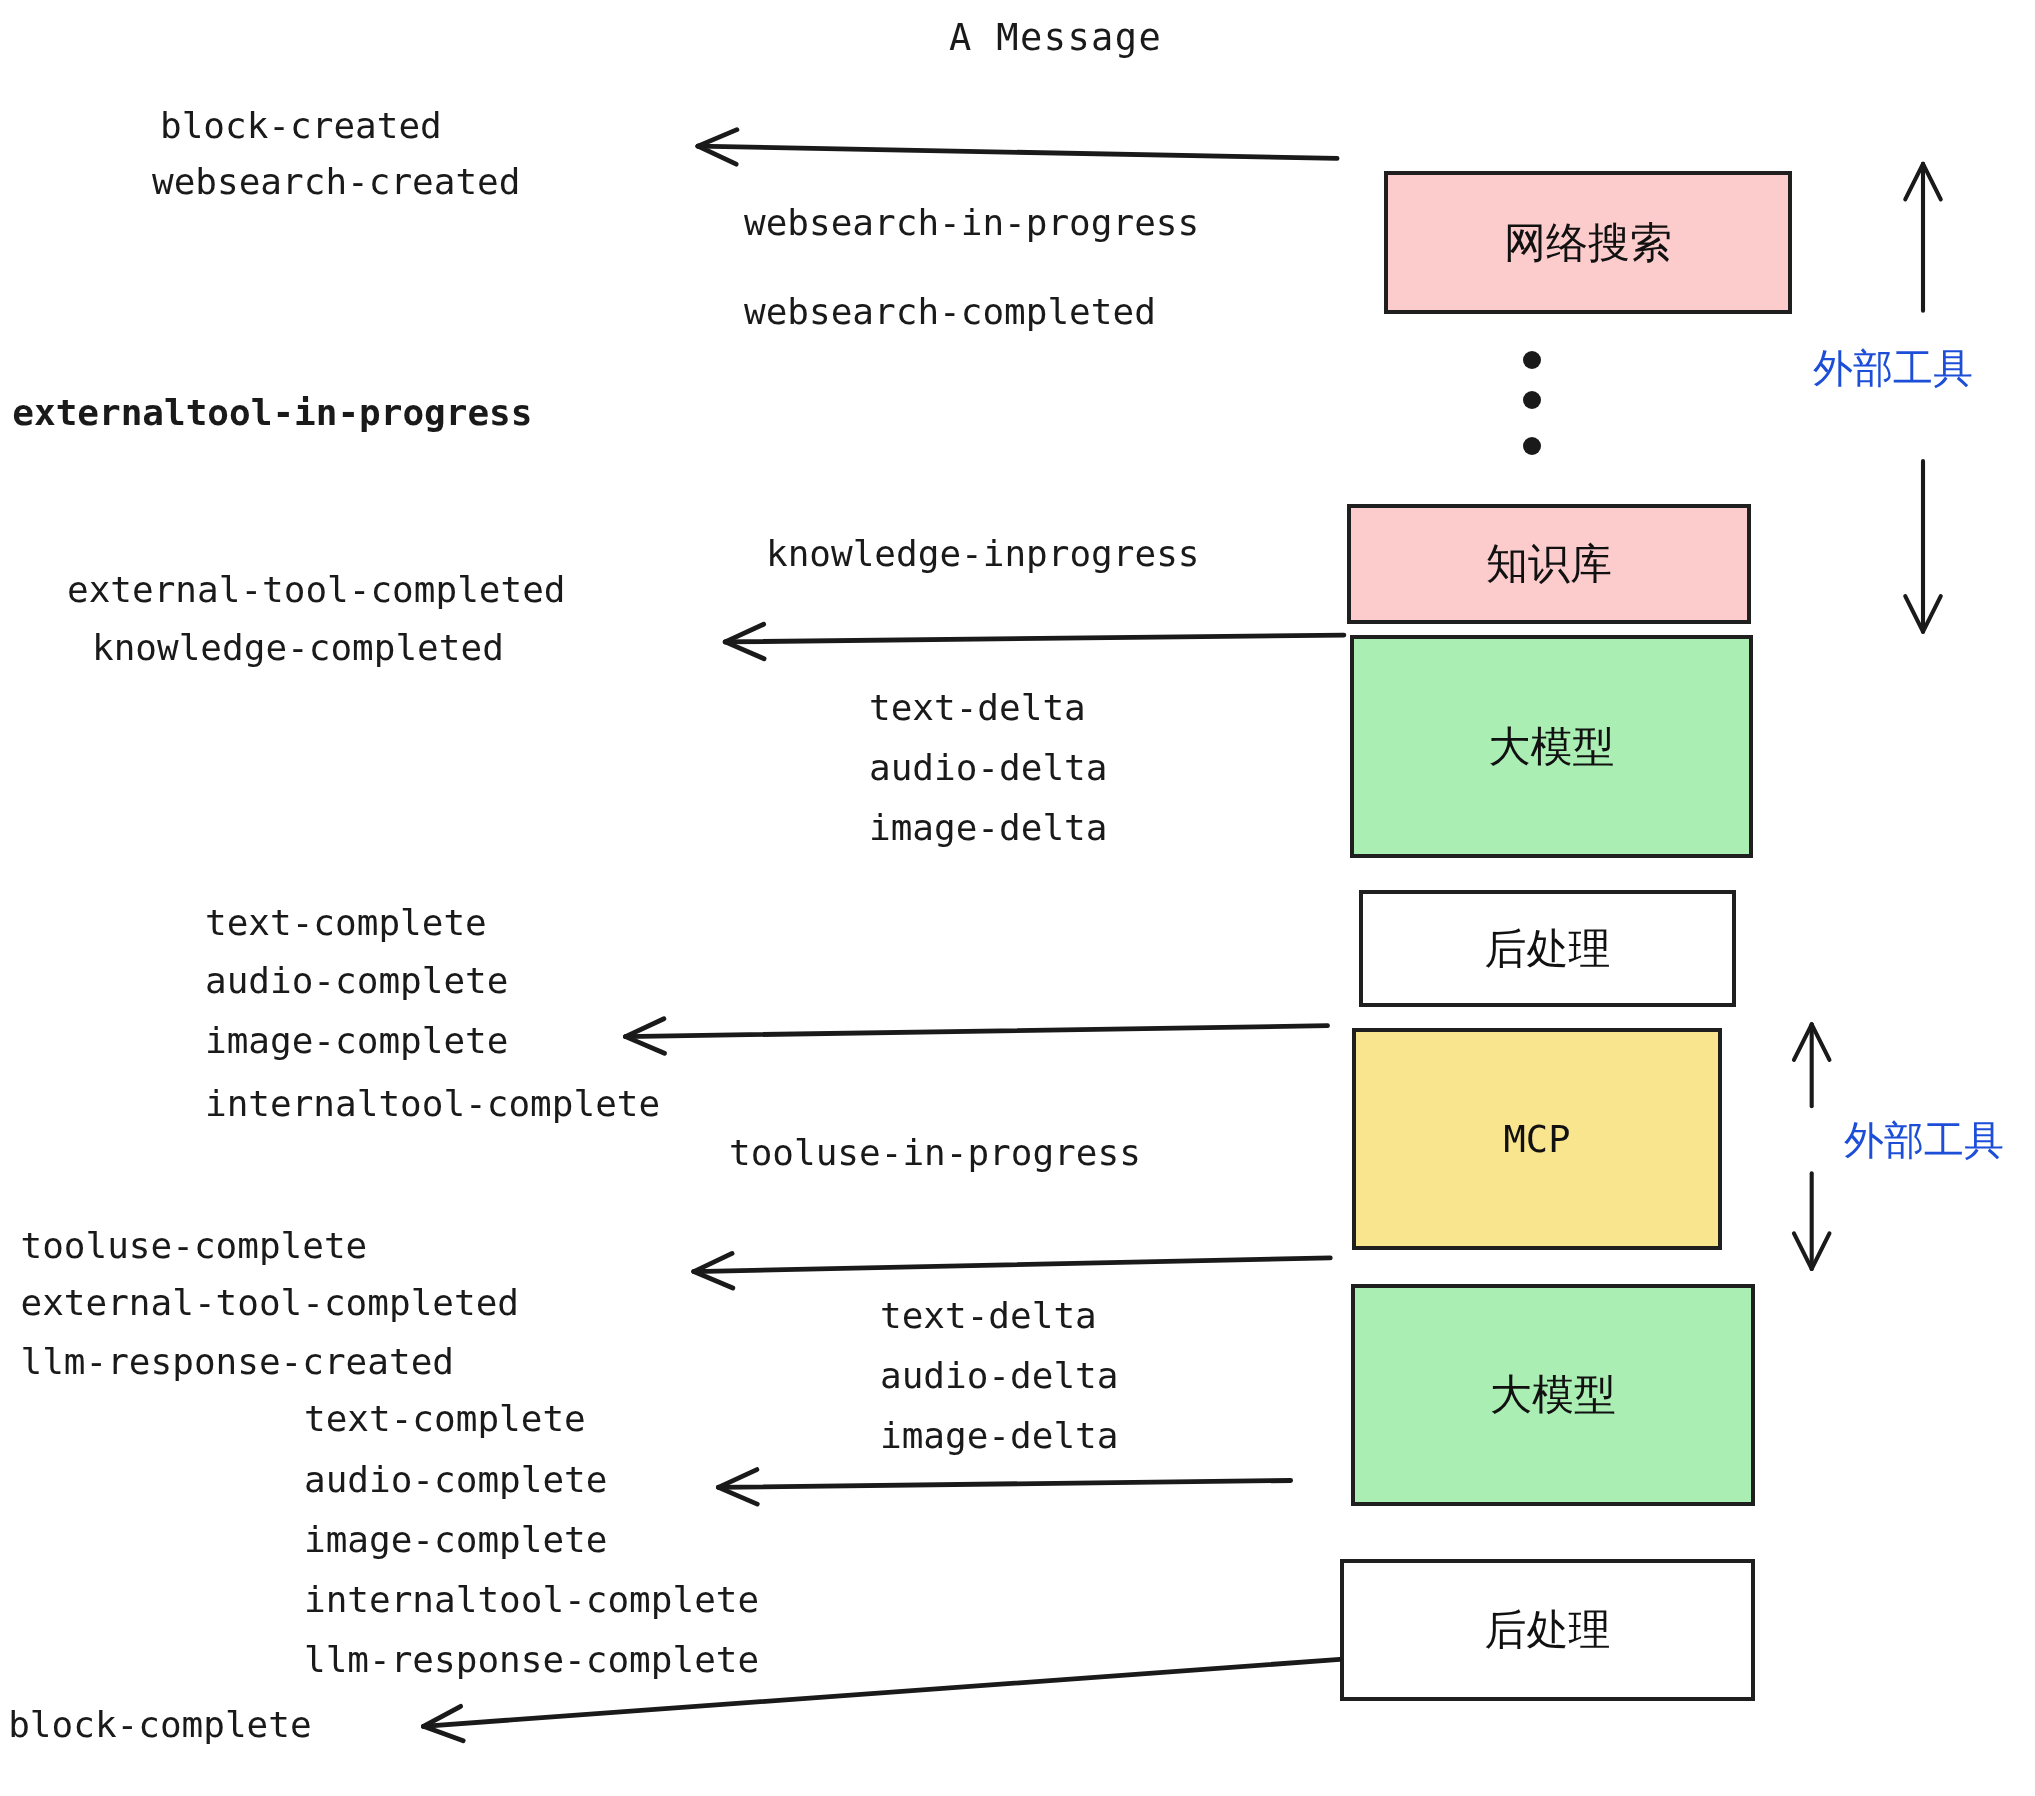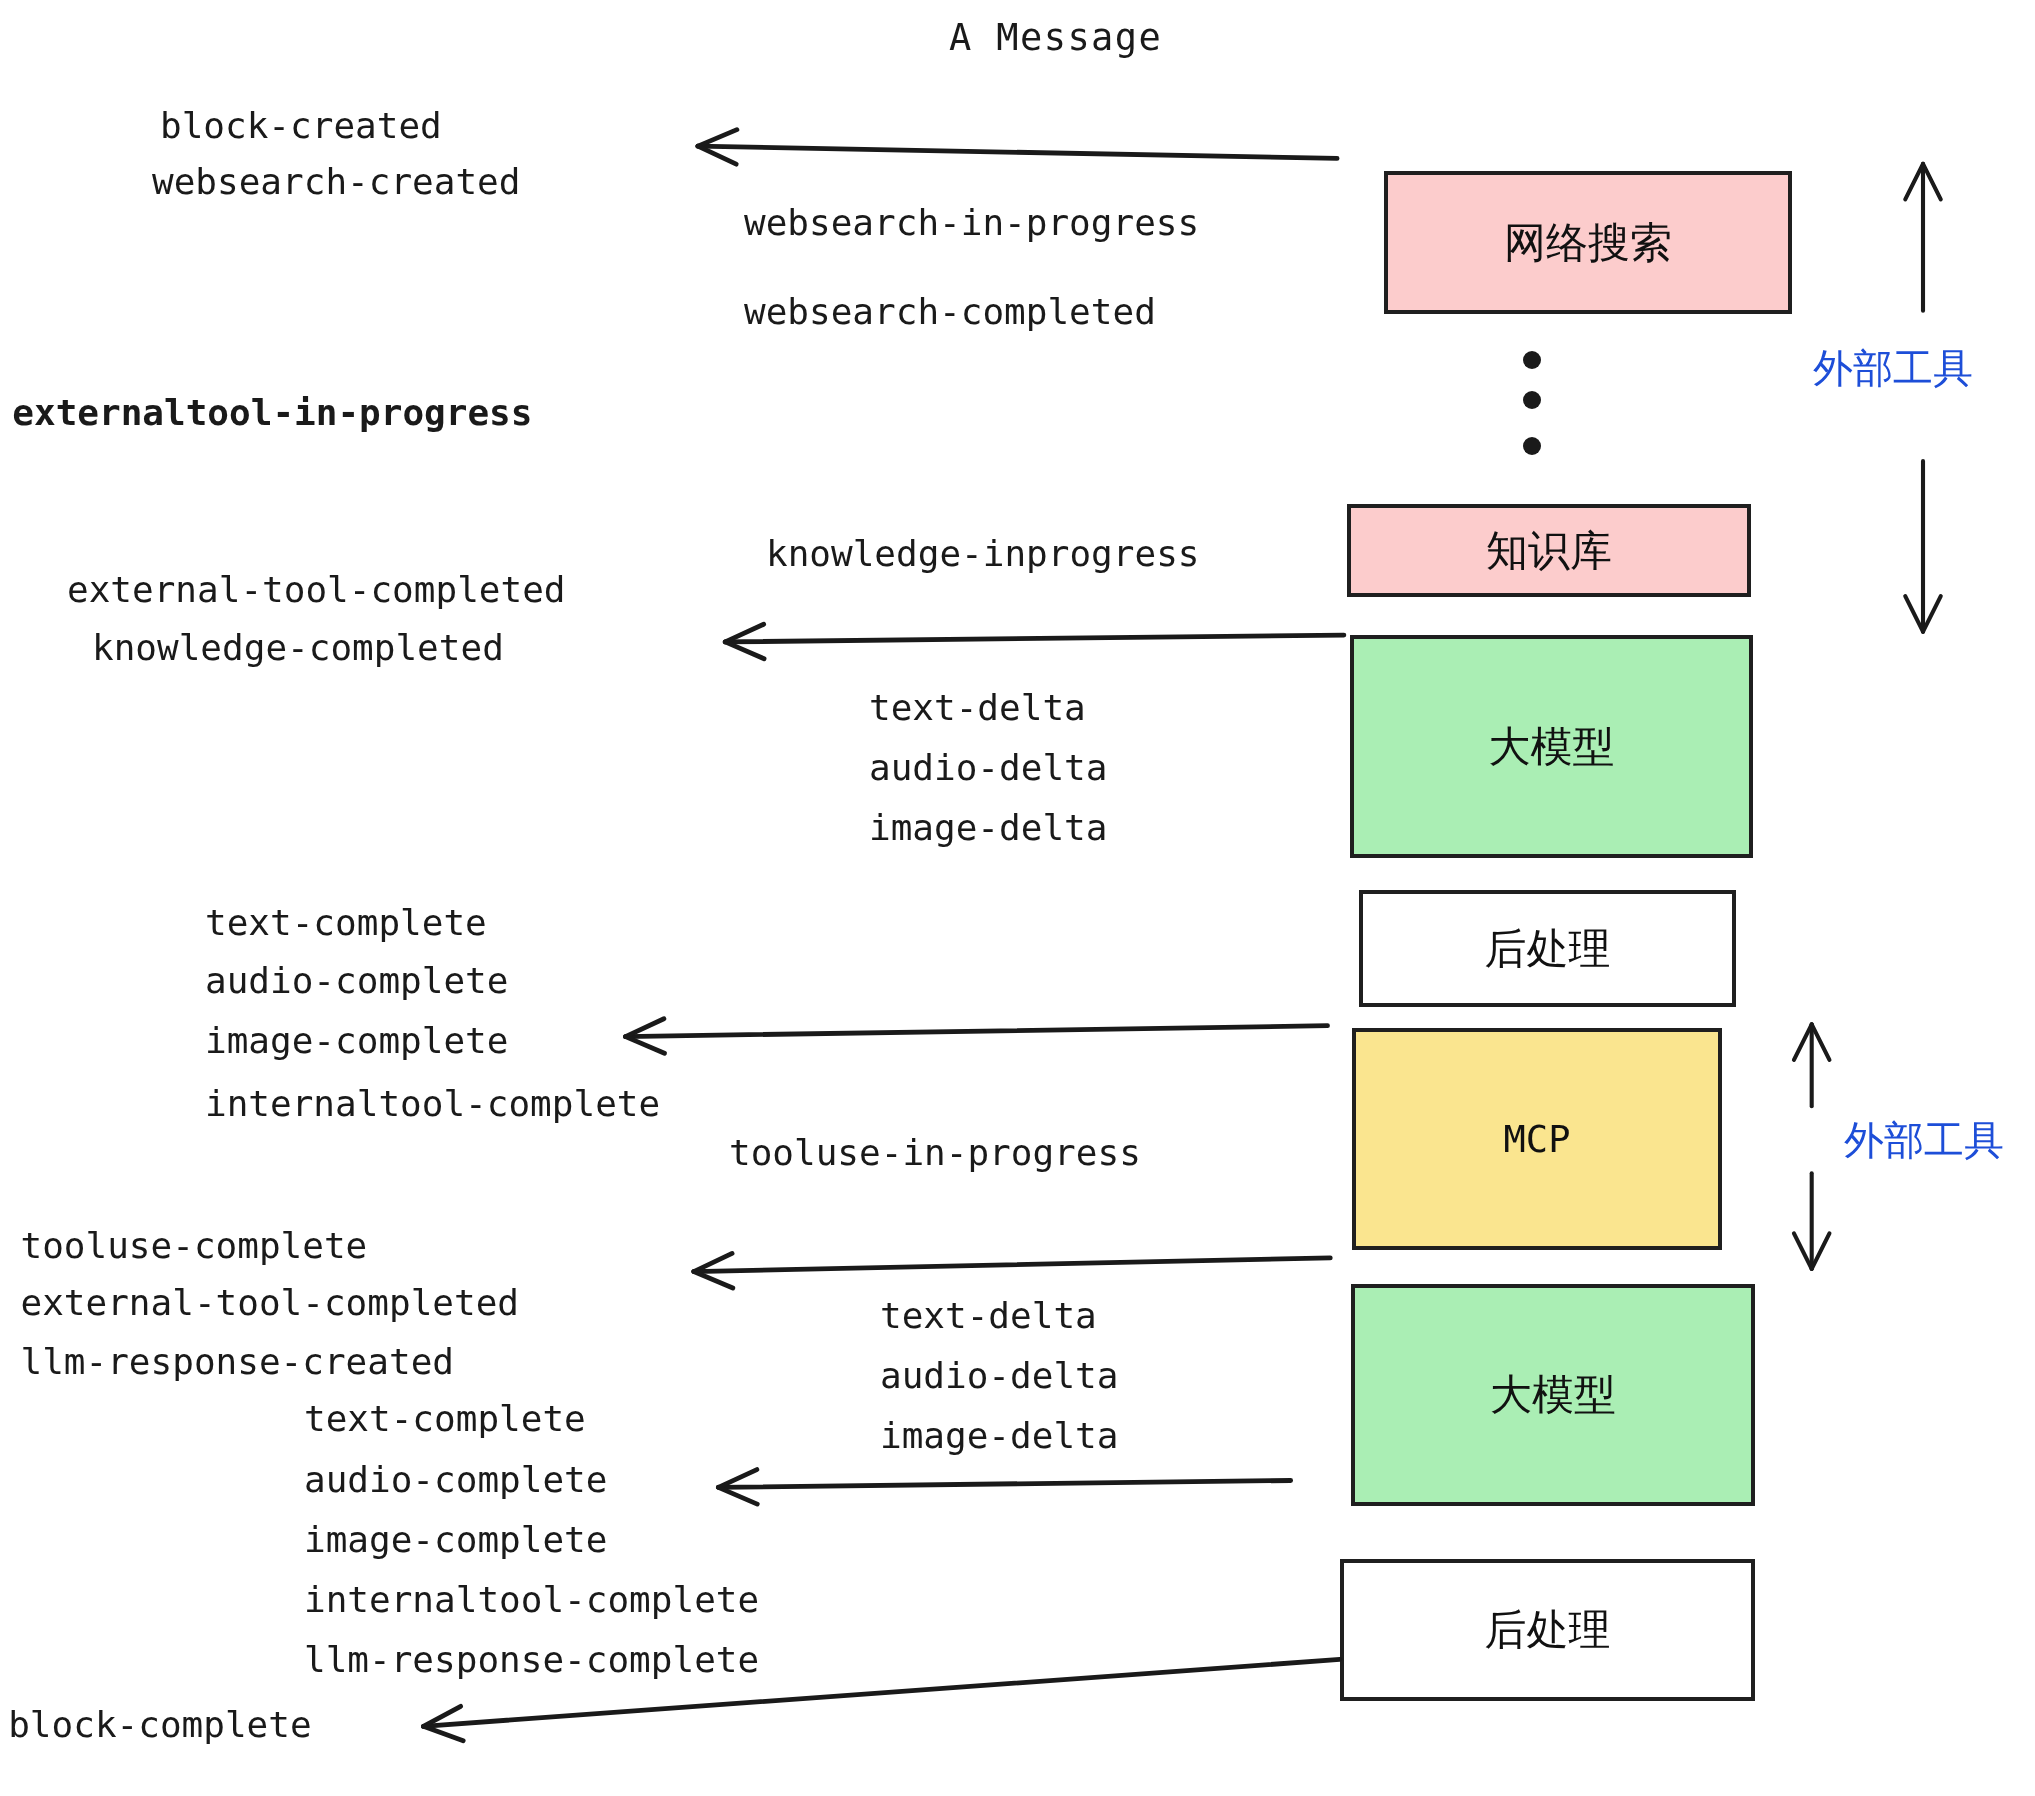--- a/index.html
+++ b/index.html
@@ -67,21 +67,21 @@
 <body>
 
 <div id="canvas">
 
   <div class="lbl title" id="diagram-title" style="left:949px; top:19px;">A Message</div>
 
   <div id="boxes-layer">
       <div class="box" style="left: 1343px; top: 171px; width: 408px; height: 143px; background: rgb(252, 204, 204); margin-left: 41px;">
         <span>网络搜索</span>
       </div>
-      <div class="box" style="left: 1347px; top: 504px; width: 404px; height: 93px; background: rgb(252, 204, 204);">
+      <div class="box" style="left: 1347px; top: 504px; width: 404px; height: 120px; background: rgb(252, 204, 204);">
         <span>知识库</span>
       </div>
       <div class="box" style="left: 1350px; top: 635px; width: 403px; height: 223px; background: rgb(170, 238, 180);">
         <span>大模型</span>
       </div>
       <div class="box" style="left: 1359px; top: 890px; width: 377px; height: 117px; background: rgb(255, 255, 255);">
         <span>后处理</span>
       </div>
       <div class="box mcp-box" style="left: 1352px; top: 1028px; width: 370px; height: 222px; background: rgb(250, 229, 143); text-align: right;">
         <span>MCP</span>

